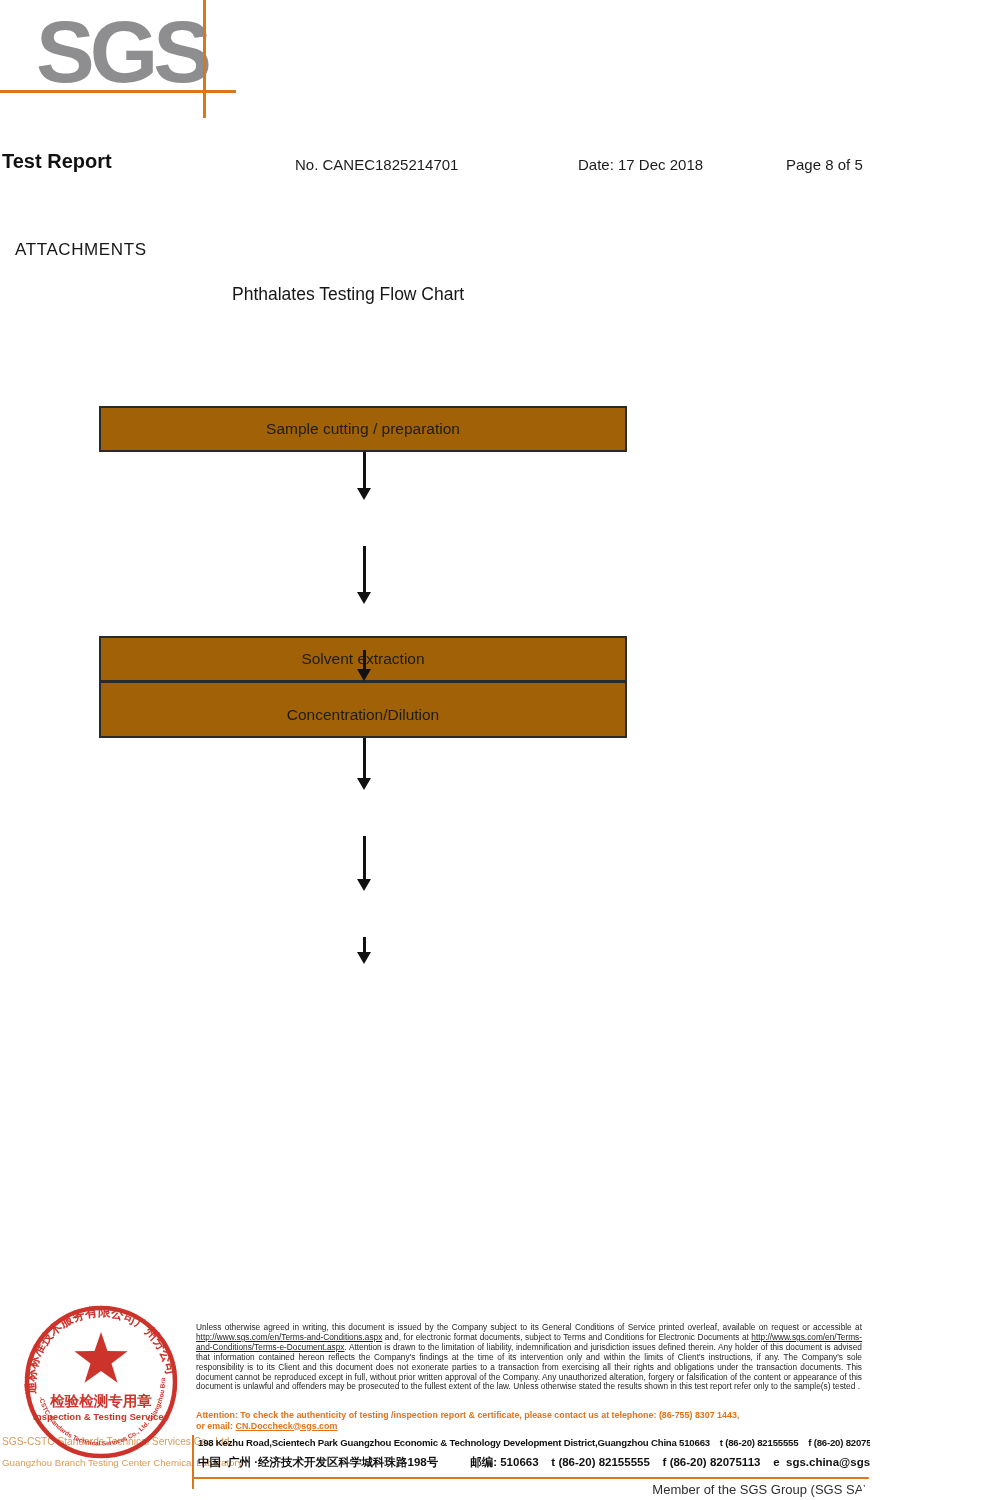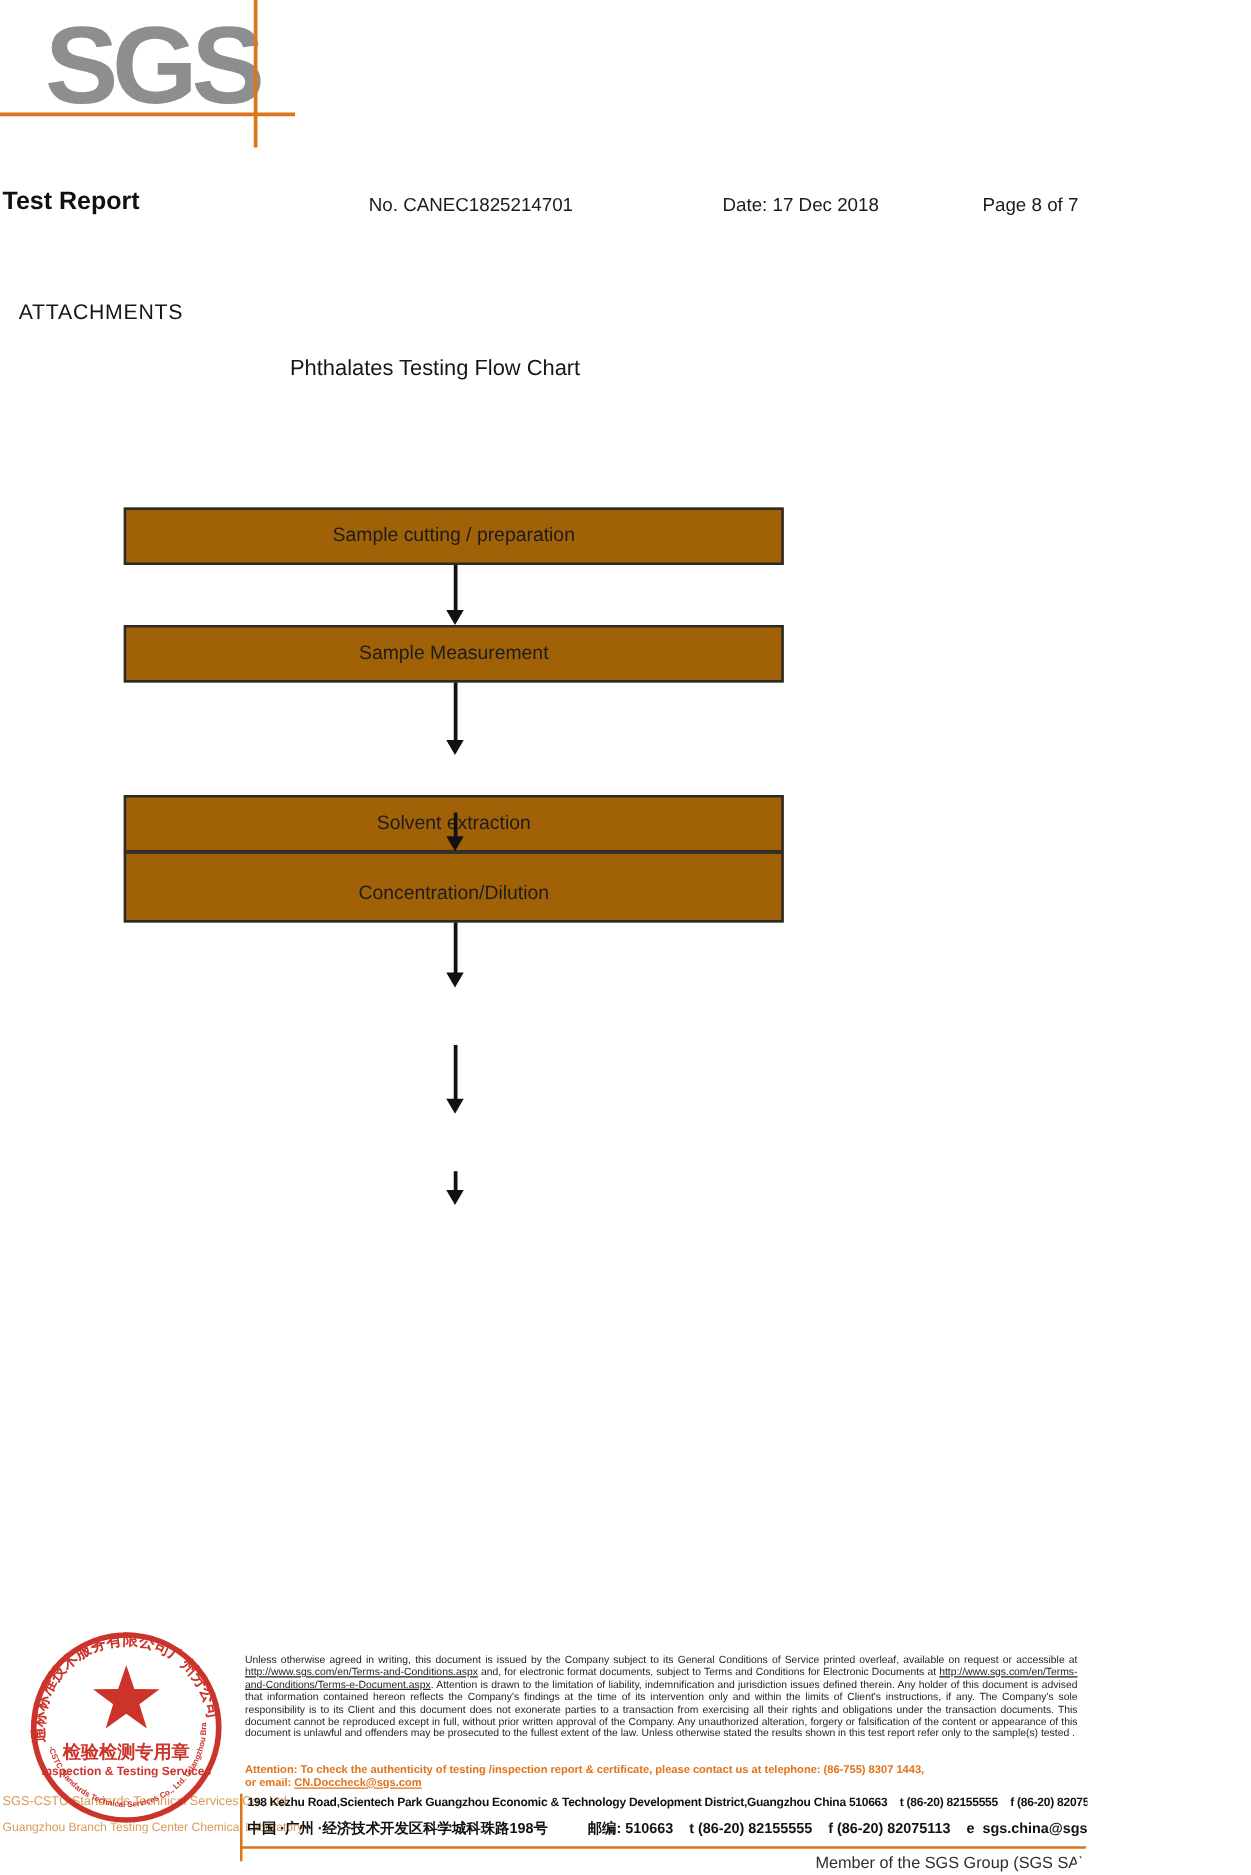--- a/index.html
+++ b/index.html
@@ -59,31 +59,30 @@
 
 <div id="page">
 
   <div class="abs sgs-logo">SGS</div>
   <div class="abs logo-hline"></div>
   <div class="abs logo-vline"></div>
 
   <div class="abs report-title">Test Report</div>
   <div class="abs report-no">No. CANEC1825214701</div>
   <div class="abs report-date">Date: 17 Dec 2018</div>
-  <div class="abs report-page">Page 8 of 7</div>
+  <div class="abs report-page">Page 8 of 5</div>
 
   <div class="abs attachments">ATTACHMENTS</div>
   <div class="abs flow-title">Phthalates Testing Flow Chart</div>
 
   <div class="abs fbox" style="top:406px;height:46px;">Sample cutting / preparation</div>
   <div class="abs farrow" style="top:452px;height:48px;">
       <span class="stem"></span>
       <span class="head"></span>
     </div>
-  <div class="abs fbox" style="top:500px;height:46px;">Sample Measurement</div>
   <div class="abs farrow" style="top:546px;height:58px;">
       <span class="stem"></span>
       <span class="head"></span>
     </div>
   <div class="abs fbox" style="top:636px;height:46px;">Solvent extraction</div>
   <div class="abs farrow" style="top:650px;height:31px;">
       <span class="stem"></span>
       <span class="head"></span>
     </div>
   <div class="abs fbox pad-low" style="top:681px;height:57px;">Concentration/Dilution</div>

